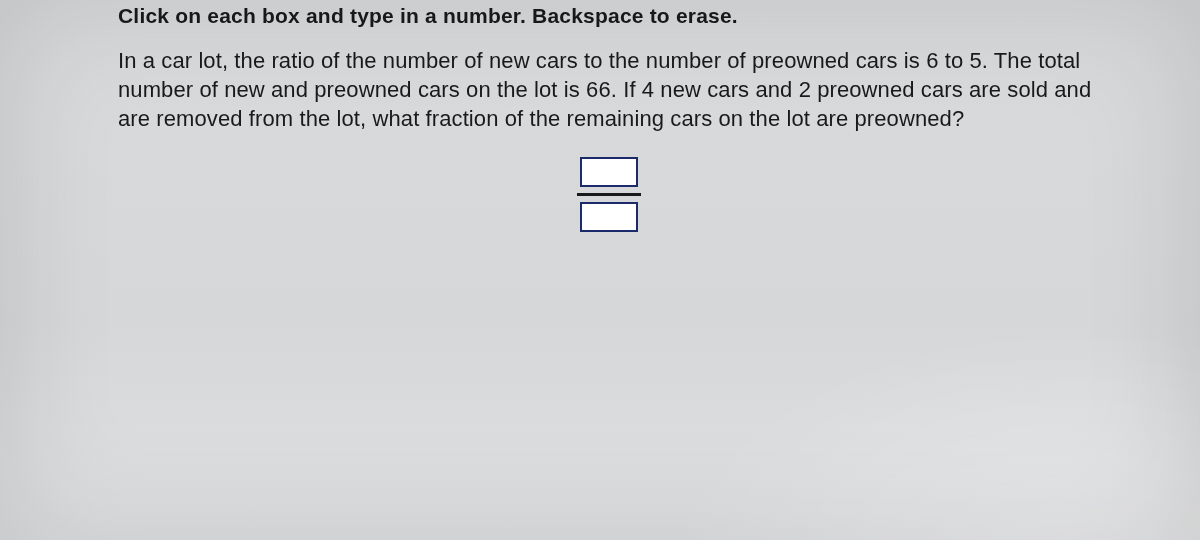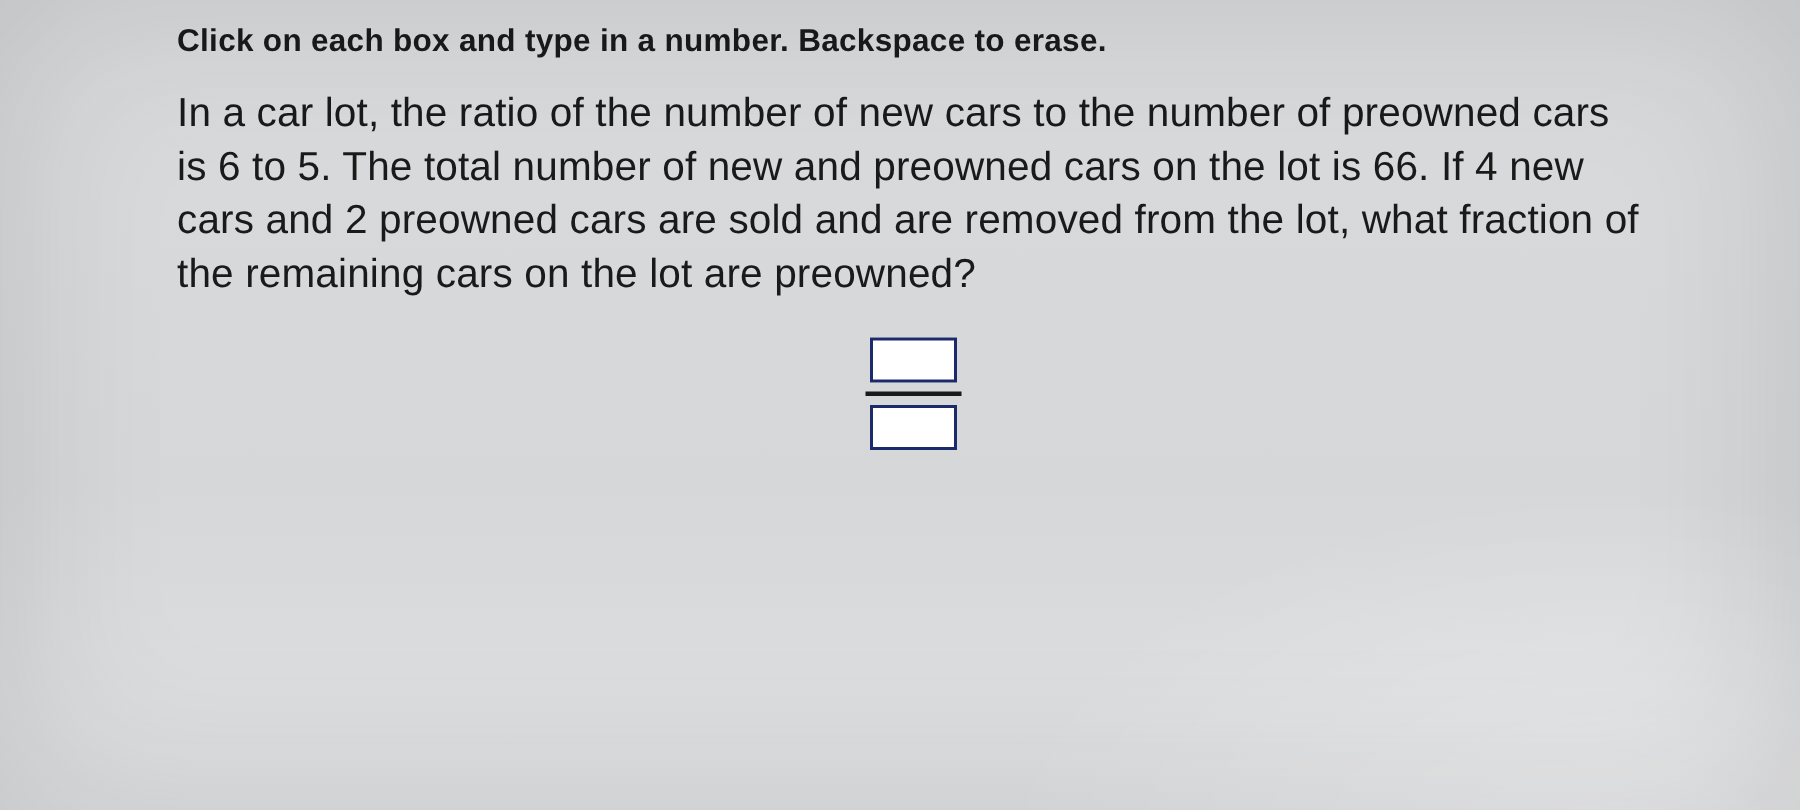--- a/index.html
+++ b/index.html
@@ -5,31 +5,31 @@
     * { margin: 0; padding: 0; box-sizing: border-box; }
     body {
       width: 1200px;
       height: 540px;
       background: linear-gradient(to bottom, #d8dadb 0%, #d5d7d9 60%, #dfe0e2 100%);
       font-family: Arial, Helvetica, sans-serif;
       overflow: hidden;
       position: relative;
     }
     .content {
-      padding: 16px 100px 0 118px;
+      padding: 4px 100px 0 118px;
     }
     .instruction {
       font-size: 21px;
       font-weight: bold;
       color: #1a1a1a;
       margin-bottom: 18px;
       letter-spacing: 0.2px;
     }
     .problem {
-      font-size: 27px;
+      font-size: 22px;
       color: #1a1a1a;
       line-height: 1.32;
       margin-bottom: 24px;
       letter-spacing: 0.1px;
     }
     .fraction-wrap {
       display: flex;
       justify-content: center;
       width: 100%;
       margin-top: 6px;

